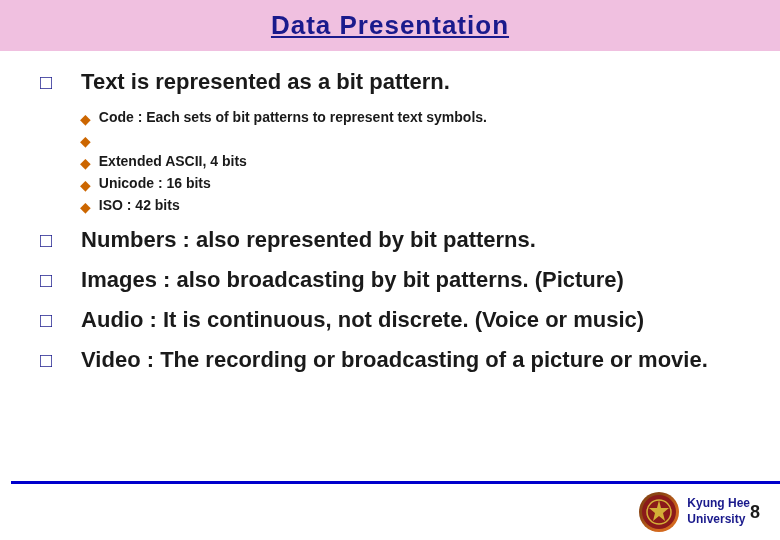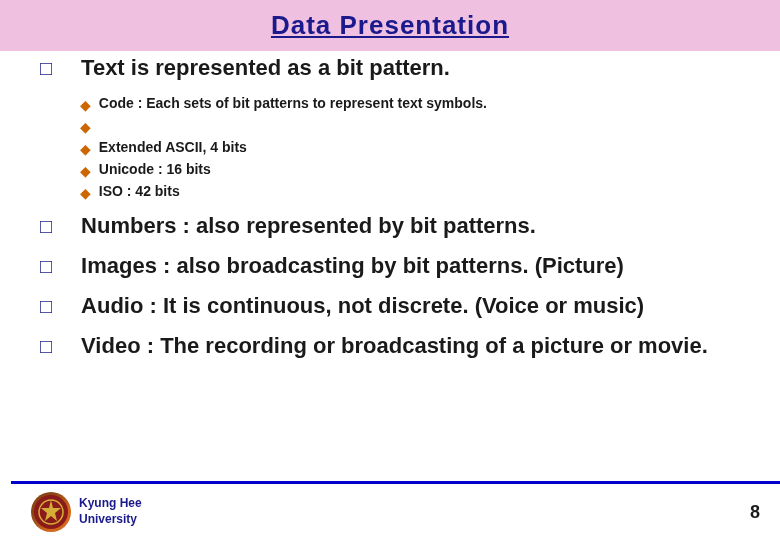--- a/index.html
+++ b/index.html
@@ -20,21 +20,21 @@
       display: flex;
       flex-direction: column;
       padding: 0;
       position: relative;
     }
 
     .title-bar {
       background: #f0c0e0;
       text-align: center;
       padding: 10px 20px;
-      margin-bottom: 4px;
+      margin-bottom: 18px;
     }
 
     .title-bar h1 {
       font-size: 26px;
       font-weight: bold;
       color: #1a1a8c;
       text-decoration: underline;
       letter-spacing: 1px;
     }
 
@@ -86,21 +86,21 @@
     .sub-point .sub-text {
       font-size: 14px;
       font-weight: bold;
       color: #1a1a1a;
       text-align: center;
     }
 
     .footer {
       display: flex;
       align-items: center;
-      justify-content: space-between;
+      justify-content: flex-end;
       padding: 8px 20px 8px 20px;
       border-top: 3px solid #0000cc;
       position: absolute;
       bottom: 0;
       left: 11px;
       right: 0;
     }
 
     .footer-logo {
       display: flex;

